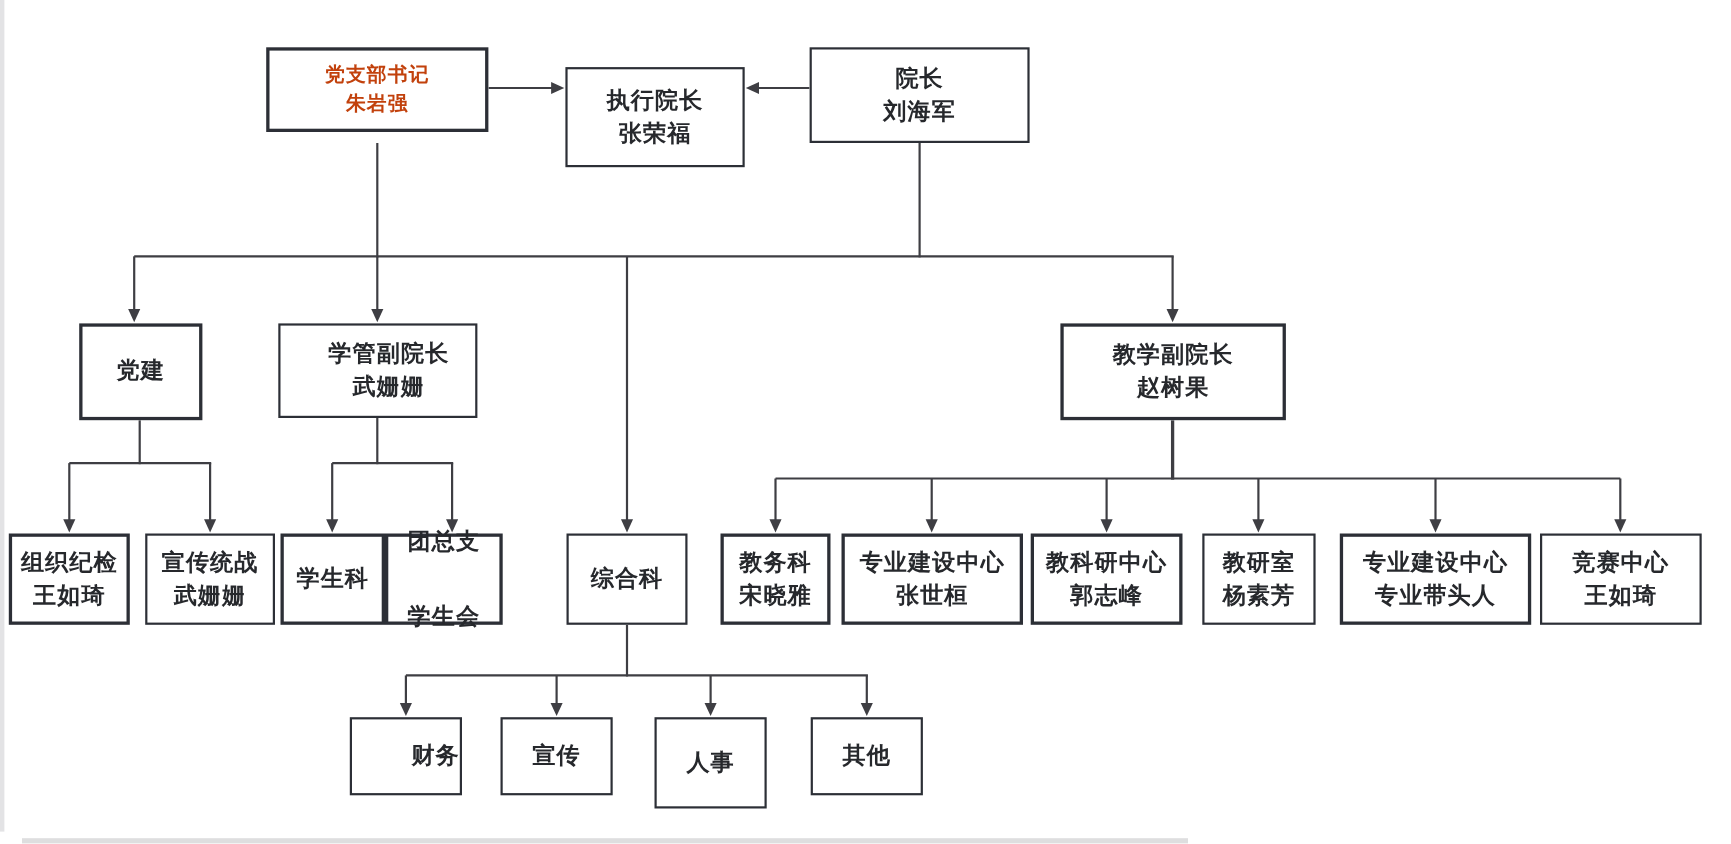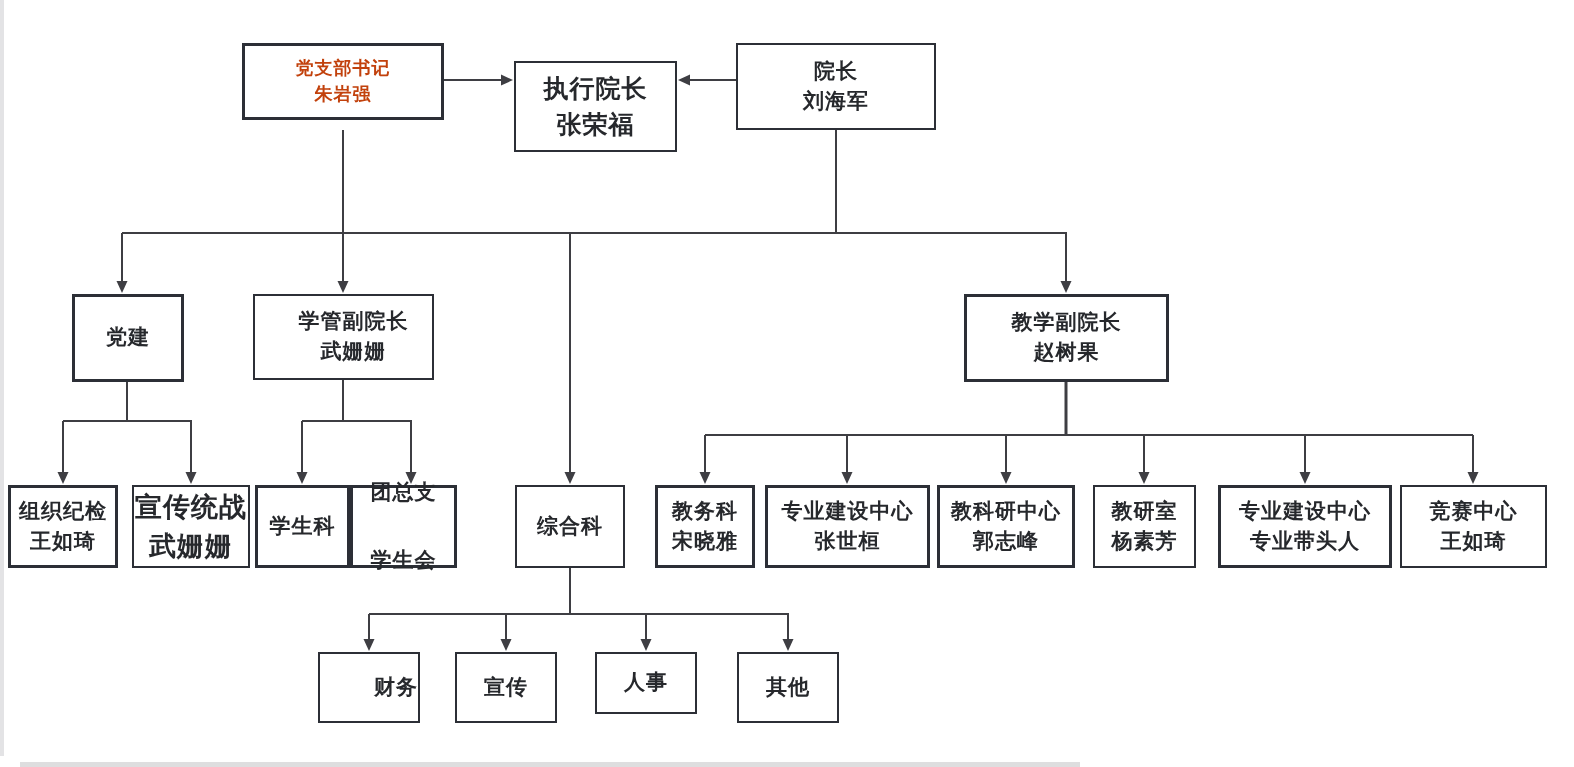--- a/index.html
+++ b/index.html
@@ -79,21 +79,21 @@
       <line x1="646" y1="614" x2="646" y2="641" stroke="#3e3e43" stroke-width="2"></line>
       <polygon points="646,651 640.5,639 651.5,639" fill="#3e3e43"></polygon>
       <line x1="788" y1="614" x2="788" y2="641" stroke="#3e3e43" stroke-width="2"></line>
       <polygon points="788,651 782.5,639 793.5,639" fill="#3e3e43"></polygon>
     </svg>
   <div id="node-layer">
       <div class="org-node" style="left: 242px; top: 43px; width: 202px; height: 77px; border: 3px solid rgb(44, 47, 54); color: #c2410c; font-size: 18px;">
         <span class="node-line">党支部书记</span>
         <span class="node-line">朱岩强</span>
       </div>
-      <div class="org-node" style="left: 514px; top: 61px; width: 163px; height: 91px; border: 2px solid rgb(44, 47, 54); color: rgb(38, 40, 44); font-size: 25px;">
+      <div class="org-node" style="left: 514px; top: 61px; width: 163px; height: 91px; border: 2px solid rgb(44, 47, 54); color: rgb(38, 40, 44); font-size: 21px;">
         <span class="node-line">执行院长</span>
         <span class="node-line">张荣福</span>
       </div>
       <div class="org-node" style="left: 736px; top: 43px; width: 200px; height: 87px; border: 2px solid rgb(44, 47, 54); color: rgb(38, 40, 44); font-size: 21px;">
         <span class="node-line">院长</span>
         <span class="node-line">刘海军</span>
       </div>
       <div class="org-node" style="left: 72px; top: 294px; width: 112px; height: 88px; border: 3px solid rgb(44, 47, 54); color: rgb(38, 40, 44); font-size: 21px;">
         <span class="node-line">党建</span>
       </div>
@@ -102,21 +102,21 @@
         <span class="node-line">武姗姗</span>
       </div>
       <div class="org-node" style="left: 964px; top: 294px; width: 205px; height: 88px; border: 3px solid rgb(44, 47, 54); color: rgb(38, 40, 44); font-size: 21px;">
         <span class="node-line">教学副院长</span>
         <span class="node-line">赵树果</span>
       </div>
       <div class="org-node" style="left: 8px; top: 485px; width: 110px; height: 83px; border: 3px solid rgb(44, 47, 54); color: rgb(38, 40, 44); font-size: 21px;">
         <span class="node-line">组织纪检</span>
         <span class="node-line">王如琦</span>
       </div>
-      <div class="org-node" style="left: 132px; top: 485px; width: 118px; height: 83px; border: 2px solid rgb(44, 47, 54); color: rgb(38, 40, 44); font-size: 27px;">
+      <div class="org-node" style="left: 132px; top: 485px; width: 118px; height: 83px; border: 2px solid rgb(44, 47, 54); color: rgb(38, 40, 44); font-size: 21px;">
         <span class="node-line">宣传统战</span>
         <span class="node-line">武姗姗</span>
       </div>
       <div class="org-node" style="left: 255px; top: 485px; width: 95px; height: 83px; border: 3px solid rgb(44, 47, 54); color: rgb(38, 40, 44); font-size: 21px;">
         <span class="node-line">学生科</span>
       </div>
       <div class="org-node" style="left: 350px; top: 485px; width: 107px; height: 83px; border: 3px solid rgb(44, 47, 54); color: rgb(38, 40, 44); font-size: 21px; gap: 38px;">
         <span class="node-line">团总支</span>
         <span class="node-line">学生会</span>
       </div>
@@ -146,21 +146,21 @@
       <div class="org-node" style="left: 1400px; top: 485px; width: 147px; height: 83px; border: 2px solid rgb(44, 47, 54); color: rgb(38, 40, 44); font-size: 21px;">
         <span class="node-line">竞赛中心</span>
         <span class="node-line">王如琦</span>
       </div>
       <div class="org-node" style="left: 318px; top: 652px; width: 102px; height: 71px; border: 2px solid rgb(44, 47, 54); color: rgb(38, 40, 44); font-size: 21px; align-items: flex-end;">
         <span class="node-line">财务</span>
       </div>
       <div class="org-node" style="left: 455px; top: 652px; width: 102px; height: 71px; border: 2px solid rgb(44, 47, 54); color: rgb(38, 40, 44); font-size: 21px;">
         <span class="node-line">宣传</span>
       </div>
-      <div class="org-node" style="left: 595px; top: 652px; width: 102px; height: 62px; border: 2px solid rgb(44, 47, 54); color: rgb(38, 40, 44); font-size: 21px;">
+      <div class="org-node" style="left: 595px; top: 652px; width: 102px; height: 83px; border: 2px solid rgb(44, 47, 54); color: rgb(38, 40, 44); font-size: 21px;">
         <span class="node-line">人事</span>
       </div>
       <div class="org-node" style="left: 737px; top: 652px; width: 102px; height: 71px; border: 2px solid rgb(44, 47, 54); color: rgb(38, 40, 44); font-size: 21px;">
         <span class="node-line">其他</span>
       </div>
     </div>
   <div class="edge-strip" id="left-strip" style="left: 0px; top: 0px; width: 4px; height: 756px; background: rgb(227, 227, 229);"></div>
   <div class="edge-strip" id="bottom-strip" style="left: 20px; top: 762px; width: 1060px; height: 5px; background: rgb(222, 222, 223);"></div>
 </div>
 

